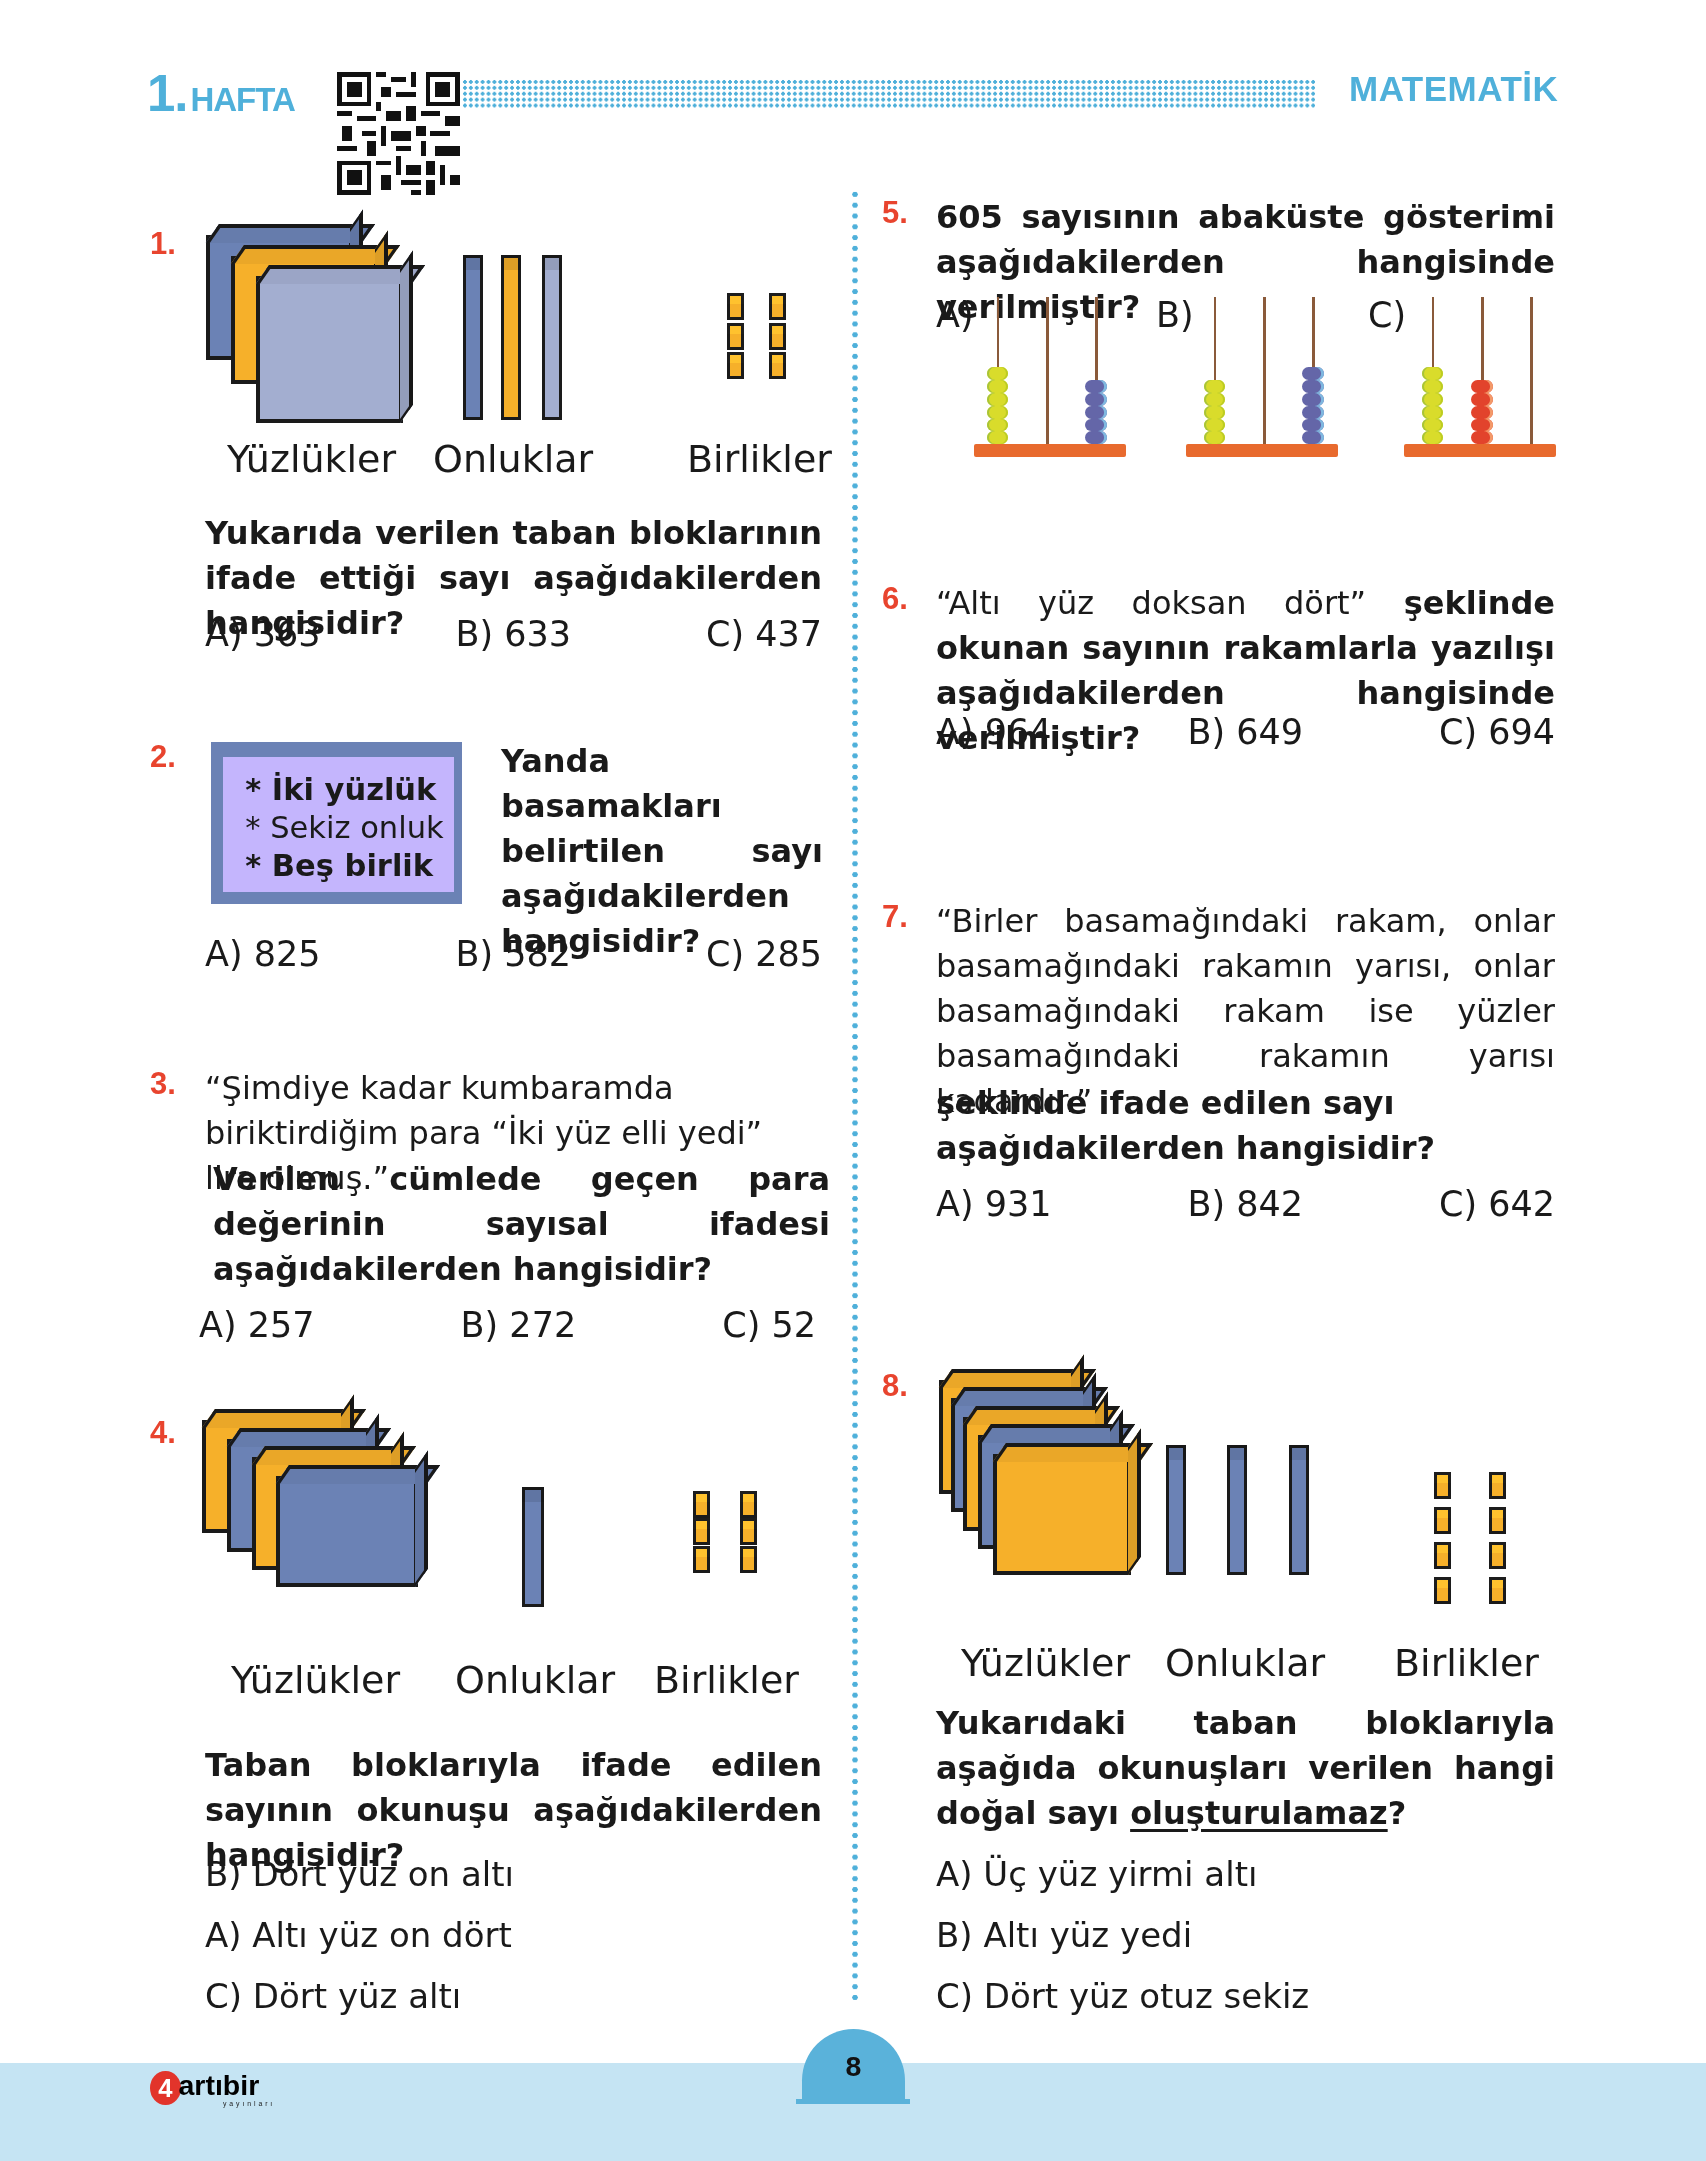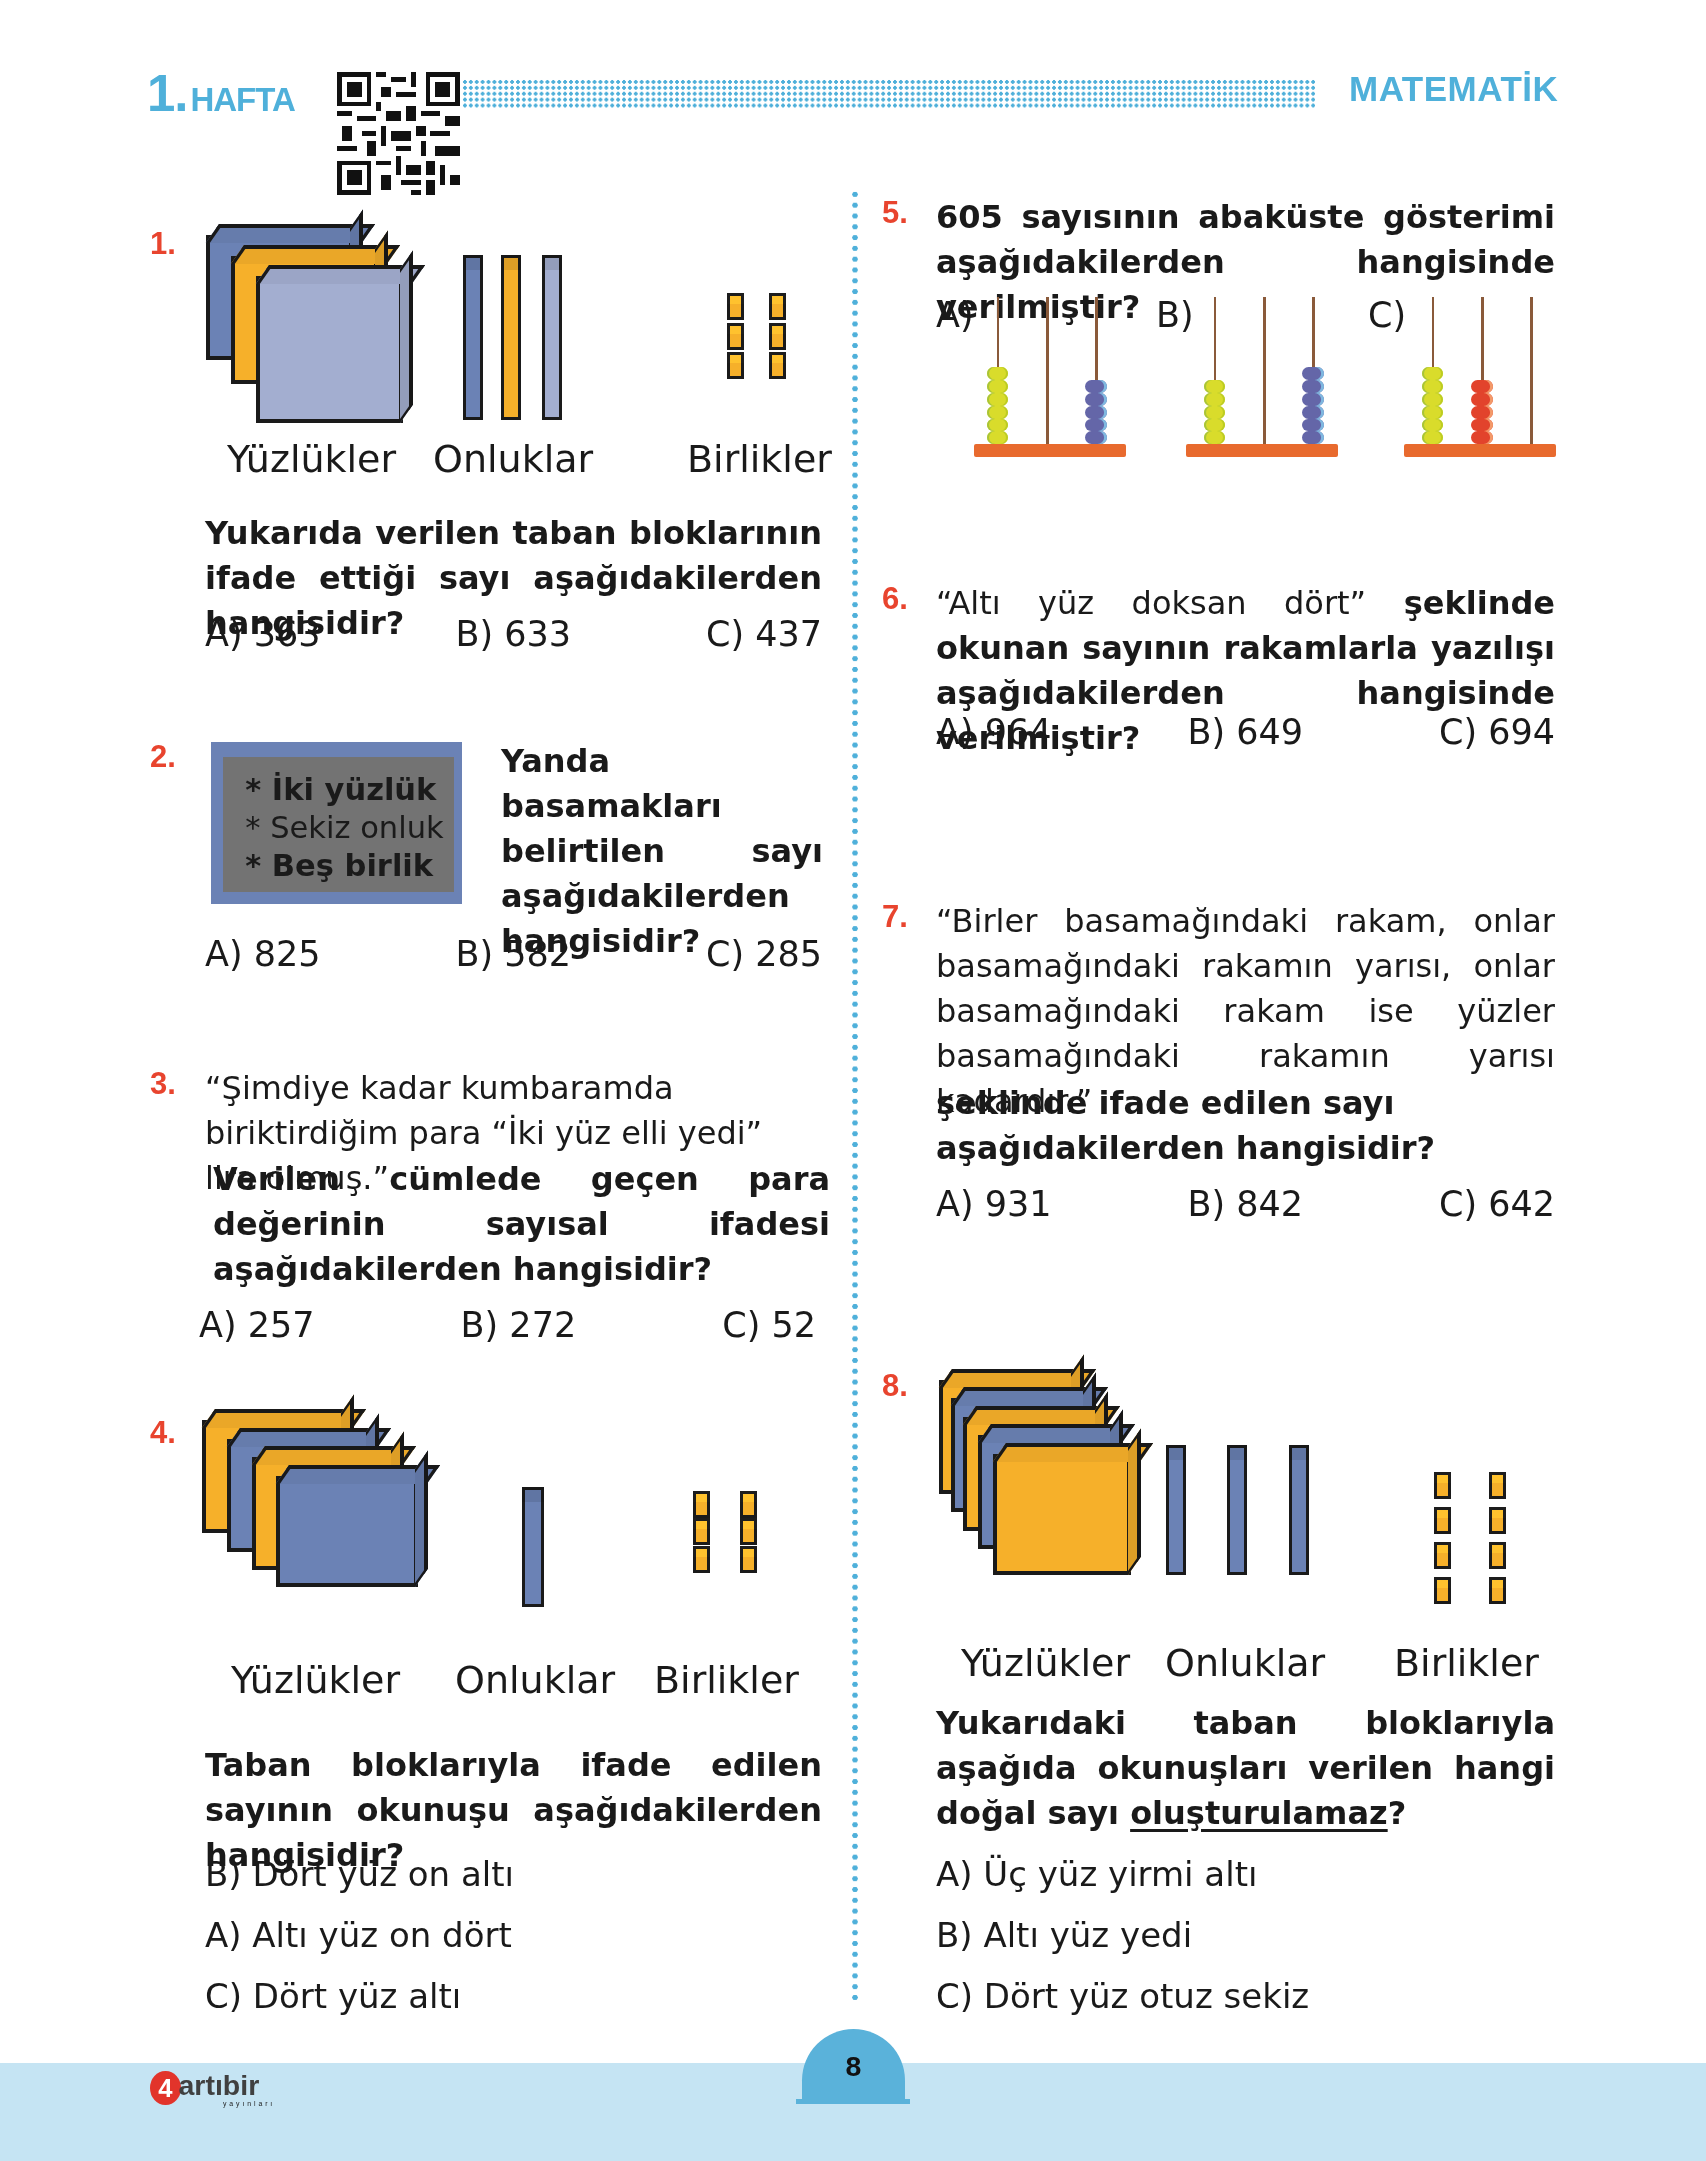--- a/index.html
+++ b/index.html
@@ -47,29 +47,29 @@
   .abacus { position: absolute; width: 152px; height: 162px; }
   .abacus .base { position: absolute; left: 0; bottom: 0; width: 152px; height: 12.8px; background: #e86a2e; border-radius: 2px; }
   .abacus .pole { position: absolute; bottom: 12.8px; width: 2.5px; height: 147px; background: #8a5a3a; }
   .abacus .bead { position: absolute; width: 21.6px; height: 12.8px; border-radius: 6.9px; }
   .bead.y { background: #d9dc2b; box-shadow: inset -2px 0 0 #bccc23, inset 2px 0 0 #a8c43b; }
   .bead.p { background: #6466a8; box-shadow: inset -2.9px 0 0 #7fb8e0; }
   .bead.r { background: #e2432c; box-shadow: inset -2.9px 0 0 #f39a6a; }
 
   
   .torn { position: absolute; left: 211px; top: 742px; width: 251px; height: 162px; background: #6b82b5; }
-  .torn .inner { position: absolute; left: 12.3px; top: 14.7px; width: 231px; height: 135px; background: #737373; padding: 14.7px 0 0 22px; font-size: 30.5px; line-height: 38px; }
+  .torn .inner { position: absolute; left: 12.3px; top: 14.7px; width: 231px; height: 135px; background: #c4b5fd; padding: 14.7px 0 0 22px; font-size: 30.5px; line-height: 38px; }
 
   
   .footer { position: absolute; left: 0; top: 2063px; width: 1706px; height: 98px; background: #c5e4f3; }
   .page-badge { position: absolute; left: 802px; top: 2029px; width: 103px; height: 74px; background: #5ab2da; border-radius: 52px 52px 0 0; display: flex; align-items: center; justify-content: center; font-family: "Liberation Sans", sans-serif; font-weight: 900; font-size: 28.5px; color: #111; }
   .page-badge-base { position: absolute; left: 796px; top: 2099px; width: 114px; height: 4.9px; background: #5ab2da; }
   .brand { position: absolute; left: 150px; top: 2071px; display: flex; align-items: flex-start; }
   .brand-logo { width: 30.5px; height: 34px; border-radius: 50%; background: #e2342b; color: #fff; font-weight: 900; font-size: 25.6px; font-family: "Liberation Sans", sans-serif; display: flex; align-items: center; justify-content: center; }
-  .brand-name { font-family: "Liberation Sans", sans-serif; font-weight: 900; font-size: 28.5px; color: #404040; margin-left: -2px; line-height: 29.5px; }
+  .brand-name { font-family: "Liberation Sans", sans-serif; font-weight: 900; font-size: 28.5px; color: #000000; margin-left: -2px; line-height: 29.5px; }
   .brand-sub { position: absolute; left: 73px; top: 28.5px; font-size: 6.9px; letter-spacing: 2.9px; font-family: "Liberation Sans", sans-serif; }
 </style>
 </head>
 <body>
 
 <div class="hafta">
   <span class="num">1.</span><span class="word">HAFTA</span>
 </div>
 
 <svg class="qr" viewBox="0 0 25 25" shape-rendering="crispEdges">

